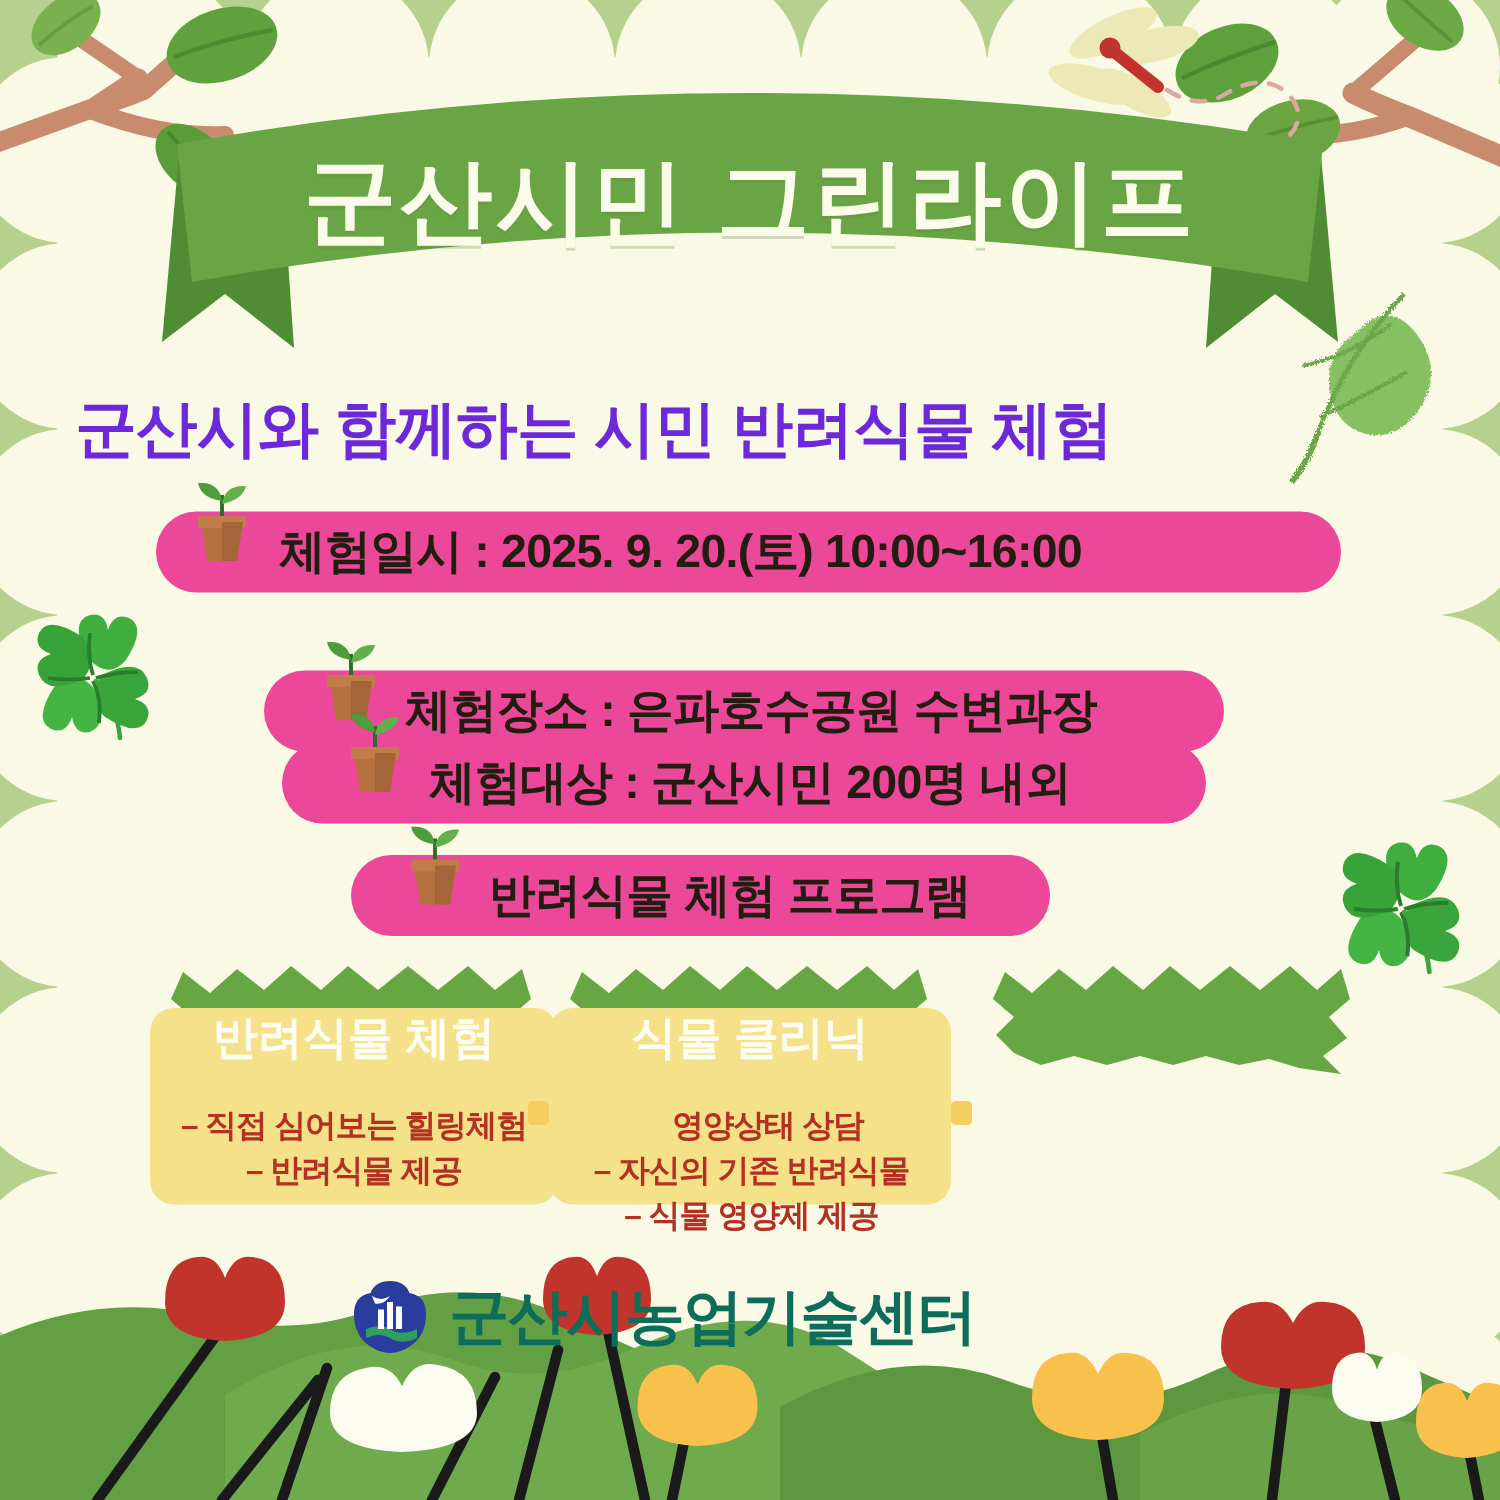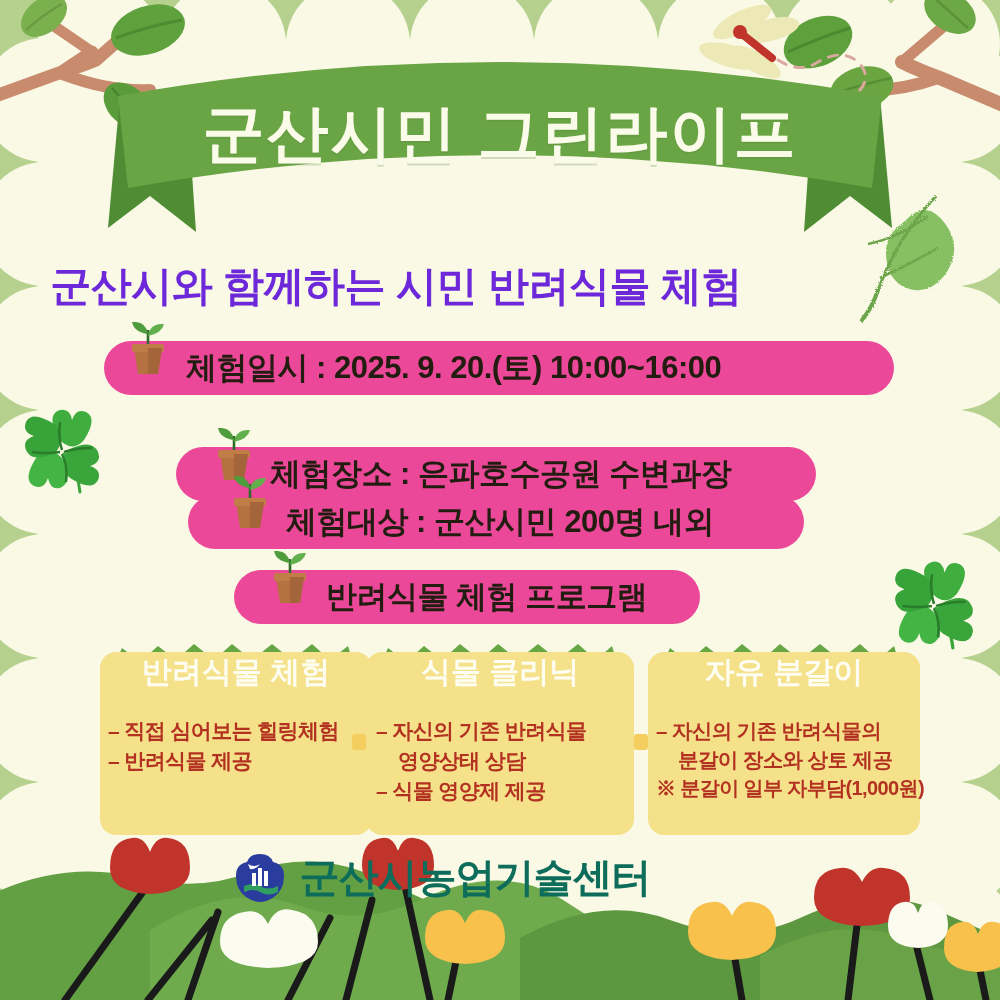--- a/index.html
+++ b/index.html
@@ -68,25 +68,26 @@
   }
   .pot {
     position:absolute;
     width:44px; height:58px;
     top:-19px;
   }
 
   
   .card {
     position:absolute;
-    top:652px;
+    top:672px;
     width:272px;
-    height:183px;
+    height:131px;
     background:#f5e189;
     border-radius:16px;
+    text-align:center;
   }
   .card.c1 { left:100px; }
   .card.c2 { left:366px; width:268px; }
   .card.c3 { left:648px; width:272px; }
   .card-head {
     position:absolute;
     left:50%; transform:translateX(-50%);
     top:-9px;
     width:248px; height:58px;
     color:#fdfdf2;
@@ -427,34 +428,26 @@
       <div class="card-head">반려식물 체험</div>
       <div class="card-body">
         <div class="li">– 직접 심어보는 힐링체험</div>
         <div class="li">– 반려식물 제공</div>
       </div>
     </div>
 
     <div class="card c2">
       <div class="card-head">식물 클리닉</div>
       <div class="card-body">
+        <div class="li ind">영양상태 상담</div>
         <div class="li">– 자신의 기존 반려식물</div>
-        <div class="li ind">영양상태 상담</div>
         <div class="li">– 식물 영양제 제공</div>
       </div>
     </div>
 
-    <div class="card c3">
-      <div class="card-head">자유 분갈이</div>
-      <div class="card-body">
-        <div class="li">– 자신의 기존 반려식물의</div>
-        <div class="li ind">분갈이 장소와 상토 제공</div>
-        <div class="li note">※ 분갈이 일부 자부담(1,000원)</div>
-      </div>
-    </div>
 
     <div id="footer">
       <svg id="footer-logo" viewBox="0 0 52 52">
         <path d="M 26 2 Q 36 2 39 10 Q 50 12 50 24 Q 50 38 40 45 Q 33 50 26 50 Q 19 50 12 45 Q 2 38 2 24 Q 2 12 13 10 Q 16 2 26 2 Z" fill="#2a3d9e"></path>
         <path d="M 10 34 Q 20 30 26 34 Q 34 39 44 34 L 44 40 Q 34 45 26 40 Q 19 36 10 40 Z" fill="#2f9e5e"></path>
         <rect x="24" y="16" width="4" height="18" fill="#fdfdfd"></rect>
         <rect x="30" y="19" width="4" height="15" fill="#fdfdfd"></rect>
         <rect x="18" y="21" width="4" height="13" fill="#fdfdfd"></rect>
         <path d="M 14 12 Q 20 16 26 12 Q 22 18 16 17 Z" fill="#fdfdfd"></path>
       </svg>

